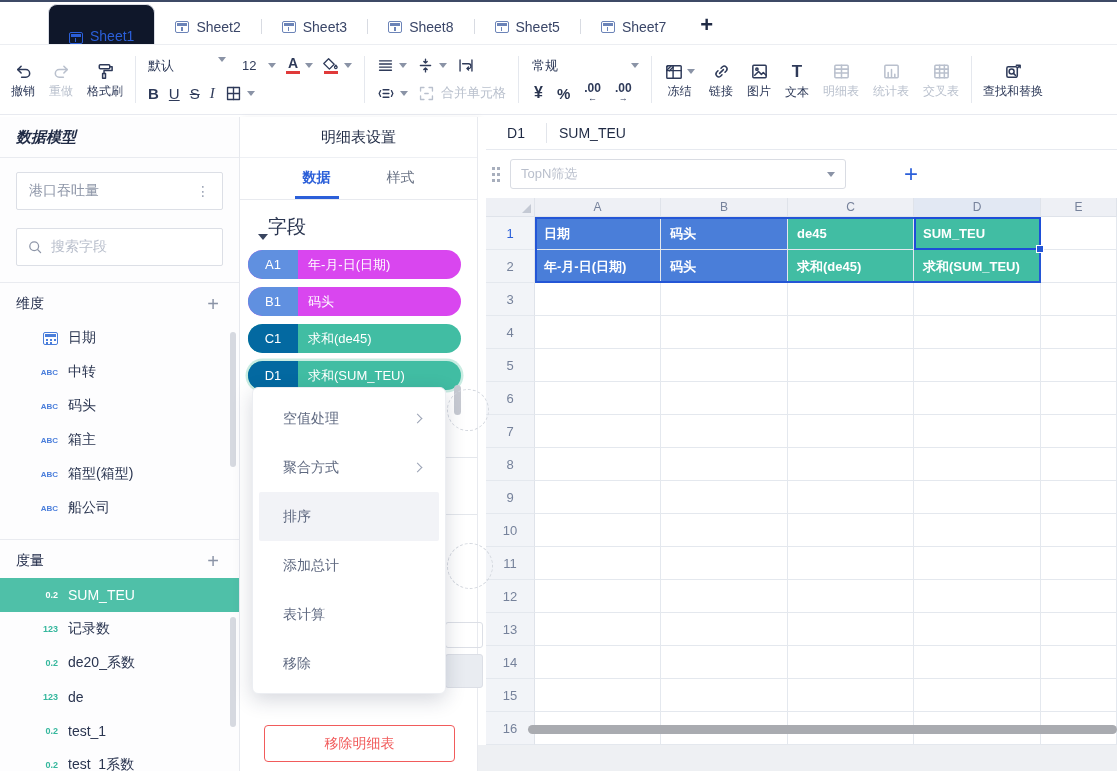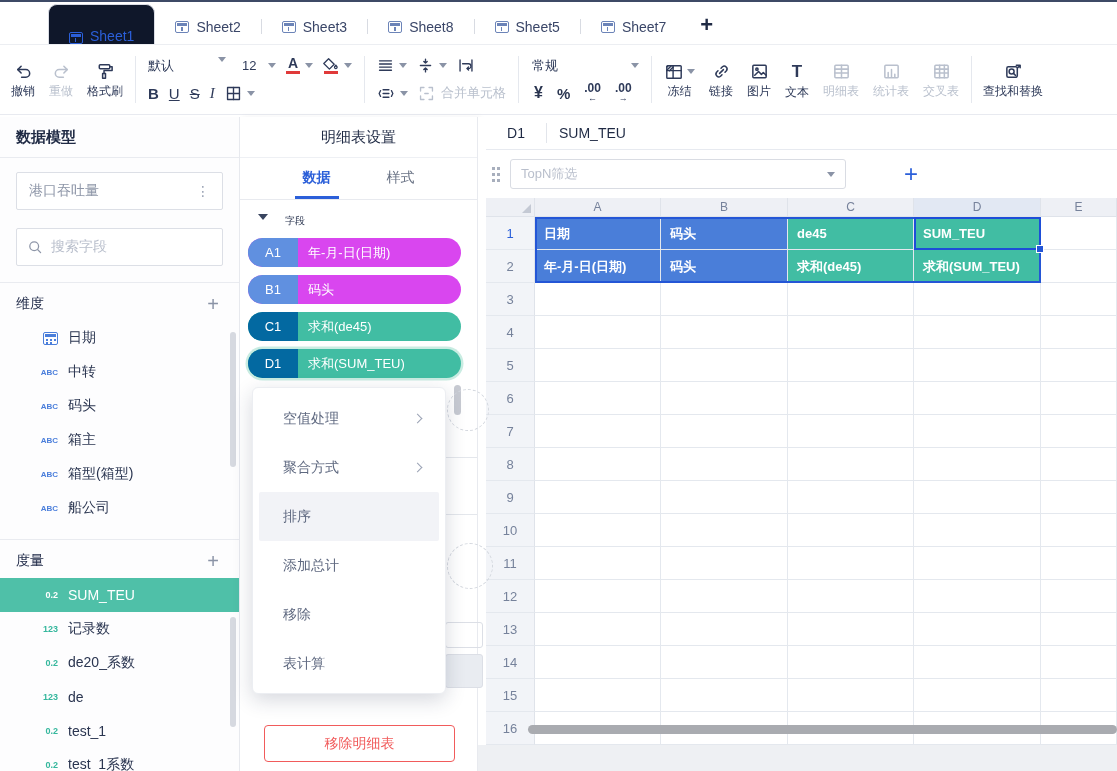--- a/index.html
+++ b/index.html
@@ -47,21 +47,21 @@
   .y-sym { font-size:16px; font-weight:bold; }
   .p-sym { font-size:15px; font-weight:bold; }
   .t-sym { font-size:17px; font-weight:bold; }
   .gen-row { width:118px; display:flex; justify-content:space-between; align-items:center; padding-left:6px; }
 
   
   .main { position:absolute; top:115px; left:0; right:0; bottom:0; display:flex; }
 
   
   .left-panel { position:relative; width:240px; flex:none; background:#fdfdfe; border-right:1px solid #e8eaef; }
-  .lp-title { font-size:15px; font-weight:bold; color:#1f2a44; padding:11px 16px 10px; }
+  .lp-title { font-size:15px; font-weight:bold; color:#1f2a44; padding:11px 16px 10px;font-style:italic; }
   .lp-div { height:1px; background:#e9ebf0; }
   .ds-select { margin:14px 16px 0; height:38px; border:1px solid #dcdfe6; border-radius:2px; display:flex; align-items:center; justify-content:space-between; padding:0 12px; color:#8e96a8; font-size:14px; background:#fff; cursor:pointer; }
   .dots-v { color:#9aa2b4; font-size:14px; letter-spacing:0; }
   .search-box { margin:18px 16px 16px; height:38px; border:1px solid #dcdfe6; border-radius:2px; display:flex; align-items:center; gap:8px; padding:0 10px; background:#fff; }
   .search-box .ph { color:#b9bfcc; font-size:14px; }
   .sec-hd { display:flex; align-items:center; justify-content:space-between; padding:12px 20px 8px 16px; }
   .sec-hd .t { font-size:14px; color:#222c4a; }
   .sec-hd .plus { font-size:20px; color:#8a93a6; cursor:pointer; line-height:18px; }
   .fld-item { display:flex; align-items:center; gap:10px; height:34px; padding-left:34px; font-size:14px; color:#2a3550; cursor:pointer; }
   .fld-item .fico { width:24px; flex:none; display:flex; justify-content:flex-end; }
@@ -74,21 +74,21 @@
   .cal-ico::after { content:""; position:absolute; left:2px; top:6px; width:2px; height:2px; background:#4a7edb; box-shadow:4px 0 #4a7edb,8px 0 #4a7edb,0 3px #4a7edb,4px 3px #4a7edb; }
   .lp-scroll { position:absolute; width:6px; border-radius:3px; background:#d6d9e0; right:3px; }
 
   
   .settings-panel { position:relative; width:238px; flex:none; background:#fff; border-right:1px solid #e8eaef; box-shadow:3px 0 6px rgba(31,42,66,.05); }
   .sp-title { text-align:center; font-size:15px; color:#1f2a44; padding:11px 0 10px; border-bottom:1px solid #eef0f4; }
   .sp-tabs { display:flex; justify-content:center; gap:52px; border-bottom:1px solid #e8eaef; }
   .sp-tab { position:relative; font-size:14px; color:#6b7486; padding:11px 2px 12px; cursor:pointer; }
   .sp-tab.active { color:#2b5fd9; font-weight:bold; }
   .sp-tab.active::after { content:""; position:absolute; left:-6px; right:-6px; bottom:0; height:3px; background:#2b5fd9; }
-  .fields-hd { display:flex; align-items:flex-start; gap:17px; padding:14px 0 10px 18px; font-size:10px; color:#2a3550; }
+  .fields-hd { display:flex; align-items:flex-end; gap:0; padding:14px 0 10px 18px; font-size:19px; color:#2a3550; }
   .tri-down { width:0; height:0; border-left:5px solid transparent; border-right:5px solid transparent; border-top:6px solid #39445f; }
   .pill { display:flex; align-items:center; height:29px; border-radius:15px; margin:0 16px 8px 8px; overflow:hidden; color:#fff; font-size:13px; cursor:pointer; }
   .pill .badge { width:50px; text-align:center; font-size:13px; flex:none; align-self:stretch; line-height:29px; }
   .pill .plabel { padding-left:10px; white-space:nowrap; }
   .pill.blue { background:#d946ef; } .pill.blue .badge { background:#6090e0; }
   .pill.teal { background:#41bda3; } .pill.teal .badge { background:#0369a1; }
   .pill.selected { box-shadow:0 0 0 2.5px #c9ece2; }
 
   .ctx-menu { position:absolute; left:12px; top:270px; width:194px; height:307px; background:#fff; border:1px solid #eceef2; border-radius:6px; box-shadow:0 6px 20px rgba(30,40,70,.18); z-index:30; padding:6px 0; }
   .menu-item { position:relative; display:flex; align-items:center; justify-content:space-between; height:49px; margin:0 6px; padding:0 18px 0 24px; font-size:14px; color:#5f6980; cursor:pointer; }
@@ -525,24 +525,24 @@
             <div>聚合方式</div>
             <div class="chev"></div>
           </div>
           <div class="menu-item hover">
             <div>排序</div>
           </div>
           <div class="menu-item">
             <div>添加总计</div>
           </div>
           <div class="menu-item">
+            <div>表计算</div>
+          </div>
+          <div class="menu-item">
             <div>移除</div>
-          </div>
-          <div class="menu-item">
-            <div>表计算</div>
           </div>
         </div>
 
       <div class="remove-btn">移除明细表</div>
     </section>
 
     <section class="sheet-area">
       <div class="formula-bar">
         <span class="cell-ref">D1</span>
         <span class="fb-div"></span>

